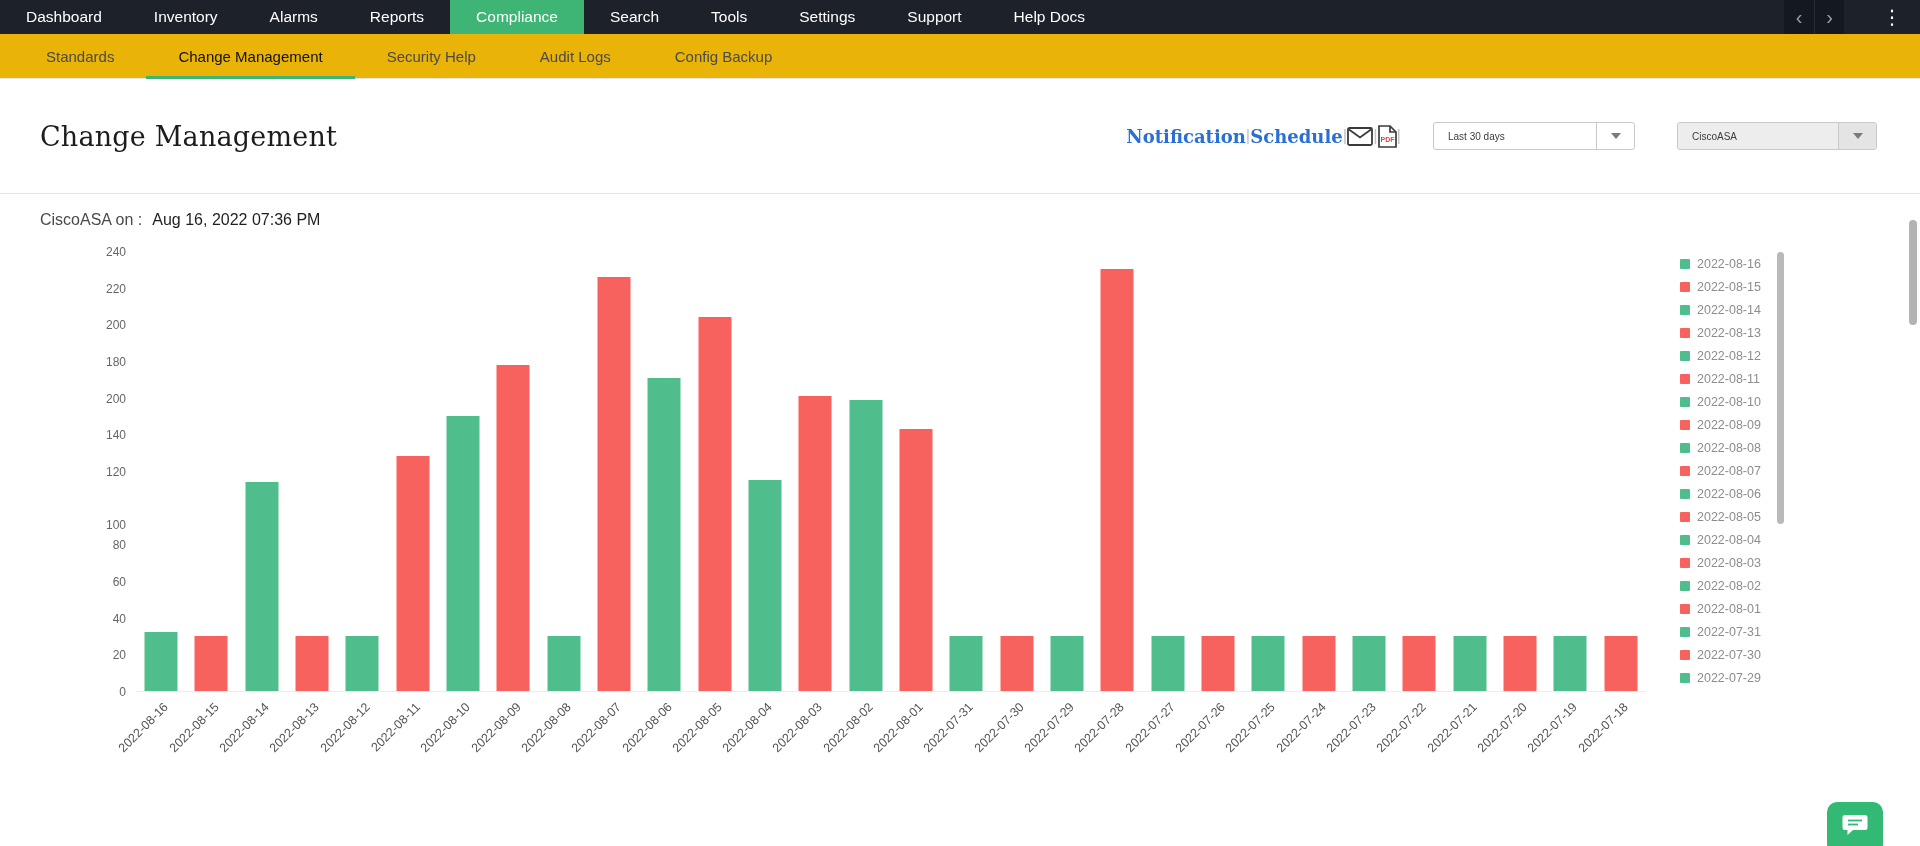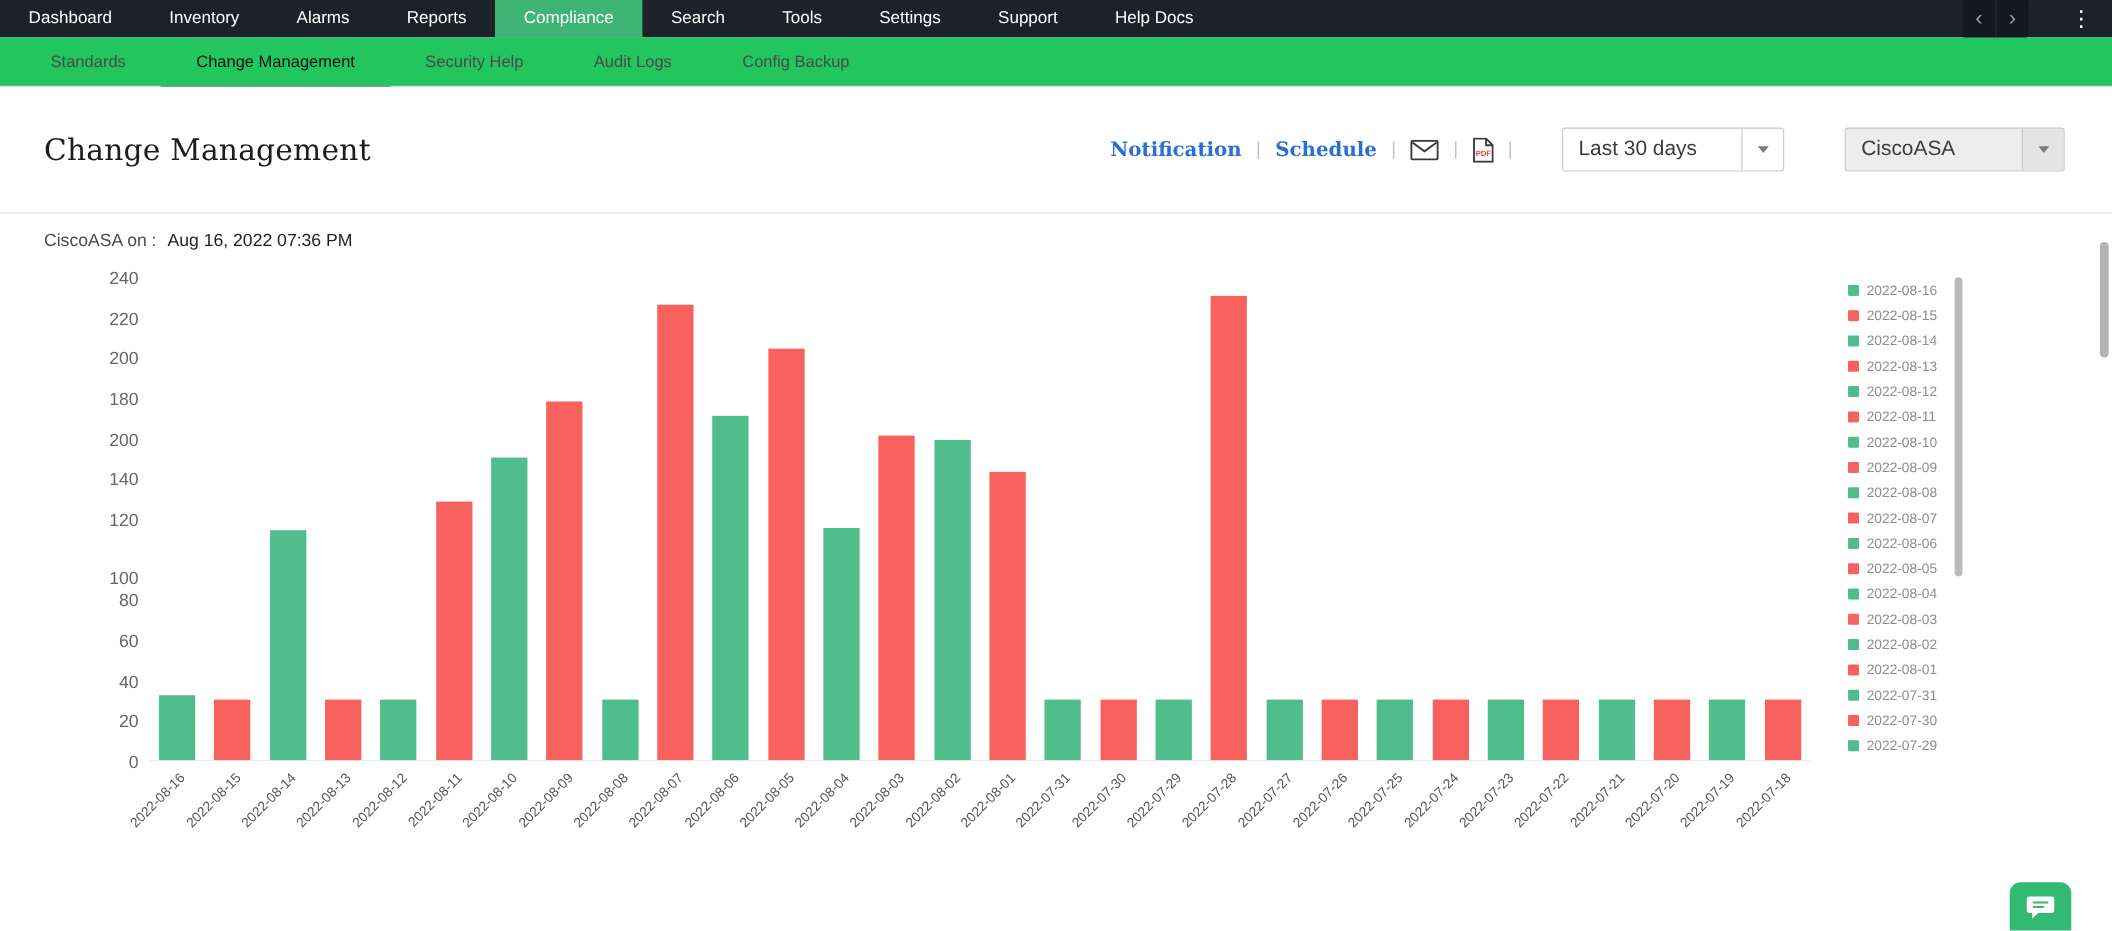--- a/index.html
+++ b/index.html
@@ -14,50 +14,50 @@
   .nav-items { display: flex; }
   .nav-item { display: flex; align-items: center; padding: 0 26px; color: #fff; font-size: 15.5px; cursor: pointer; white-space: nowrap; }
   .nav-item.active { background: var(--accent, #3eb575); }
   .nav-right { margin-left: auto; display: flex; align-items: center; gap: 38px; padding-right: 18px; }
   .pager { display: flex; background: #141820; border-radius: 2px; overflow: hidden; }
   .pager-btn { width: 30px; height: 34px; display: flex; align-items: center; justify-content: center; color: #9aa1ab; font-size: 20px; cursor: pointer; line-height: 1; }
   .pager-btn + .pager-btn { border-left: 1px solid #262c36; }
   .kebab { color: #fff; font-size: 20px; cursor: pointer; width: 20px; text-align: center; }
 
   
-  .subtabs { height: 45px; border-bottom: 1px solid #e4e4e4; display: flex; padding-left: 14px; background: #22c55e; }
+  .subtabs { height: 45px; border-bottom: 1px solid #e4e4e4; display: flex; padding-left: 14px; background: #eab308; }
   .subtab { display: flex; align-items: center; padding: 0 32px; font-size: 15px; color: #4a4a4a; cursor: pointer; position: relative; white-space: nowrap; }
   .subtab.active { color: #111; }
   .subtab.active::after { content: ""; position: absolute; left: 0; right: 0; bottom: -1px; height: 3px; background: var(--accent, #3eb575); }
 
   
   .page-header { height: 115px; display: flex; align-items: center; padding: 0 43px 0 40px; border-bottom: 1px solid #e3e3e3; }
   .page-title { font-family: "DejaVu Serif", serif; font-size: 27px; font-weight: 500; color: #1c1c1c; letter-spacing: .2px; }
-  .header-controls { margin-left: auto; display: flex; align-items: center; gap: 13px; }
+  .header-controls { margin-left: auto; display: flex; align-items: center; }
   .hlink { font-family: "DejaVu Serif", serif; font-size: 18px; font-weight: 600; color: var(--link-blue, #2a6fd4); text-decoration: none; cursor: pointer; }
   .sep { color: #c2c2c2; font-size: 17px; }
   .hicon { display: flex; align-items: center; cursor: pointer; }
 
-  .dd { height: 40px; border: 1px solid #c9c9c9; border-radius: 3px; display: flex; align-items: center; font-size: 19px; color: #3c3c3c; cursor: pointer; overflow: hidden; }
+  .dd { height: 28px; border: 1px solid #c9c9c9; border-radius: 3px; display: flex; align-items: center; font-size: 10px; color: #3c3c3c; cursor: pointer; overflow: hidden; }
   .dd-period { width: 202px; margin-left: 32px; background: #fff; }
   .dd-device { width: 200px; margin-left: 42px; background: #ededed; }
   .dd-value { padding-left: 14px; }
   .dd-caret { margin-left: auto; width: 38px; height: 100%; border-left: 1px solid #c9c9c9; display: flex; align-items: center; justify-content: center; }
   .dd-device .dd-caret { background: #e4e4e4; }
   .caret { width: 0; height: 0; border-left: 5px solid transparent; border-right: 5px solid transparent; border-top: 6px solid #7a7a7a; }
 
   
   .generated { height: 52px; display: flex; align-items: center; padding: 0 40px; font-size: 16px; }
   .glabel { color: #4a4a4a; }
   .gvalue { color: #1f1f1f; margin-left: 10px; }
 
   
   .chart { display: flex; align-items: flex-start; margin: 6px 0 0 40px; }
   .y-axis { position: relative; width: 96px; height: 440px; }
-  .ytick { position: absolute; right: 10px; font-size: 16px; color: #666; }
+  .ytick { position: absolute; right: 10px; font-size: 12px; color: #666; }
   .plot { position: relative; width: 1510px; height: 440px; display: flex; border-bottom: 1px solid #ececec; }
   .bar-slot { position: relative; height: 100%; flex: 1; }
   .bar { position: absolute; bottom: 0; left: 50%; transform: translateX(-50%); width: 33px; }
   .x-label { position: absolute; top: calc(100% + 9px); right: 50%; transform: rotate(-45deg); transform-origin: 100% 0; font-size: 12.5px; color: #555; white-space: nowrap; }
   .legend { margin-left: 34px; }
   .legend-item { display: flex; align-items: center; height: 23px; cursor: pointer; }
   .swatch { width: 10px; height: 10px; border-radius: 1px; margin-right: 7px; flex: none; }
   .legend-label { font-size: 12.5px; color: #8d8d8d; white-space: nowrap; }
   .legend-scroll { position: relative; width: 7px; height: 440px; margin-left: 16px; }
   .legend-thumb { position: absolute; top: 0; left: 0; width: 7px; height: 272px; border-radius: 4px; background: #b9b9b9; cursor: pointer; }

